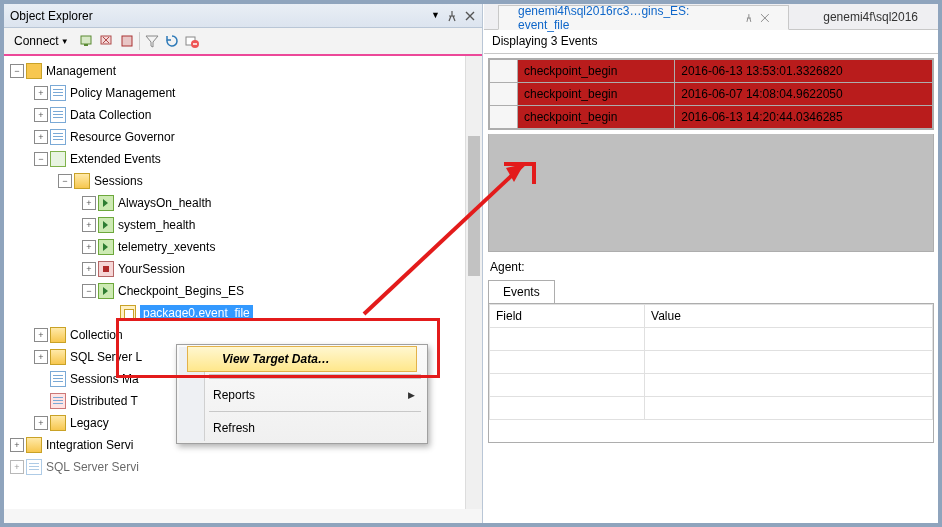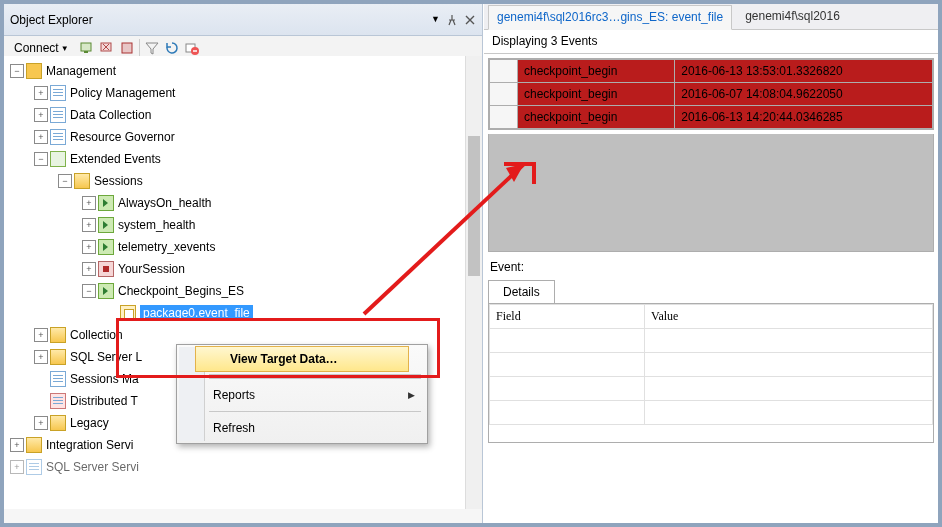--- a/index.html
+++ b/index.html
@@ -19,35 +19,35 @@
     position: absolute;
     background: #fff;
   }
   
   .obj-explorer {
     left: 0; top: 0; width: 479px; height: 519px;
     border-right: 1px solid #b9c6d6;
     background: #f6f6f6;
   }
   .panel-title {
-    height: 32px;
+    height: 24px;
     background: linear-gradient(#e9eef5,#dce4ef);
     border-bottom: 1px solid #b9c6d6;
     padding: 3px 6px;
     display: flex;
     align-items: center;
     justify-content: space-between;
   }
   .panel-title-text { font-weight: 400; }
   .panel-title-icons { display: flex; gap: 6px; }
   .pin-icon,.close-icon { width: 12px; height: 12px; cursor: pointer; }
   .toolbar {
     height: 28px;
     background: #f3f3f3;
-    border-bottom: 4px solid #ec4899;
+    border-bottom: 2px solid #ec4899;
     display: flex;
     align-items: center;
     padding: 0 4px;
     gap: 4px;
   }
   .connect-btn {
     padding: 2px 6px;
     display: flex;
     align-items: center;
     gap: 2px;
@@ -123,21 +123,22 @@
     height: 26px;
     display: flex;
     align-items: center;
     padding-left: 34px;
     cursor: pointer;
   }
   .ctx-item.hover {
     background: linear-gradient(#fff7d0,#ffe78b);
     border: 1px solid #e3b24a;
     height: 26px;
-    margin: -1px 16px;
+    margin: -1px 8px;
+    font-style: italic;
   }
   .ctx-item.has-sub::after {
     content: "▶";
     position: absolute;
     right: 10px;
     font-size: 9px;
     color: #333;
   }
   .ctx-sep {
     height: 1px;
@@ -163,29 +164,28 @@
   }
   .tabbar {
     height: 26px;
     background: #efeff2;
     border-bottom: 1px solid #c8c8c8;
     display: flex;
     align-items: flex-end;
   }
   .tab {
     height: 25px;
-    padding: 4px 8px;
-    margin-left: 4px;
+    padding: 4px 19px;
+    margin-left: 14px;
     display: flex;
     align-items: center;
     gap: 6px;
     font-size: 12px;
     cursor: pointer;
     border: 1px solid transparent;
-    flex-direction: column;
   }
   .tab.active {
     background: #f6f6f6;
     color: #0e66c9;
     border: 1px solid #c8c8c8;
     border-bottom: 1px solid #f6f6f6;
     margin-bottom: -1px;
   }
   .tab.inactive { color: #333; }
   .tab .pin { width:10px;height:10px; }
@@ -228,21 +228,21 @@
     border: 1px solid #adadad;
     background: #fff;
     border-bottom: none;
     cursor: pointer;
   }
   .detail-grid {
     border: 1px solid #adadad;
     height: 140px;
     background: #fff;
   }
-  .detail-grid table { border-collapse: collapse; width: 100%; font-family: Liberation Serif, serif; }
+  .detail-grid table { border-collapse: collapse; width: 100%; }
   .detail-grid th, .detail-grid td {
     border: 1px solid #e0e0e0;
     padding: 4px 6px;
     text-align: left;
     font-weight: 400;
   }
 </style>
 </head>
 <body>
 
@@ -454,23 +454,23 @@
         <td class="rowhdr"></td>
         <td>checkpoint_begin</td>
         <td>2016-06-13 14:20:44.0346285</td>
       </tr>
     </tbody>
       </table>
   </div>
   <div class="grid-body-bg"></div>
 
   <div class="event-detail">
-    <div class="event-label">Event:</div>
+    <div class="event-label">Agent:</div>
     <div class="detail-tabs">
-      <div class="dtab">Details</div>
+      <div class="dtab">Events</div>
     </div>
     <div class="detail-grid">
       <table>
         <tbody>
             <tr>
           <th style="width:35%;">Field</th>
           <th>Value</th>
         </tr>
         <tr>
               <td>&nbsp;</td>

